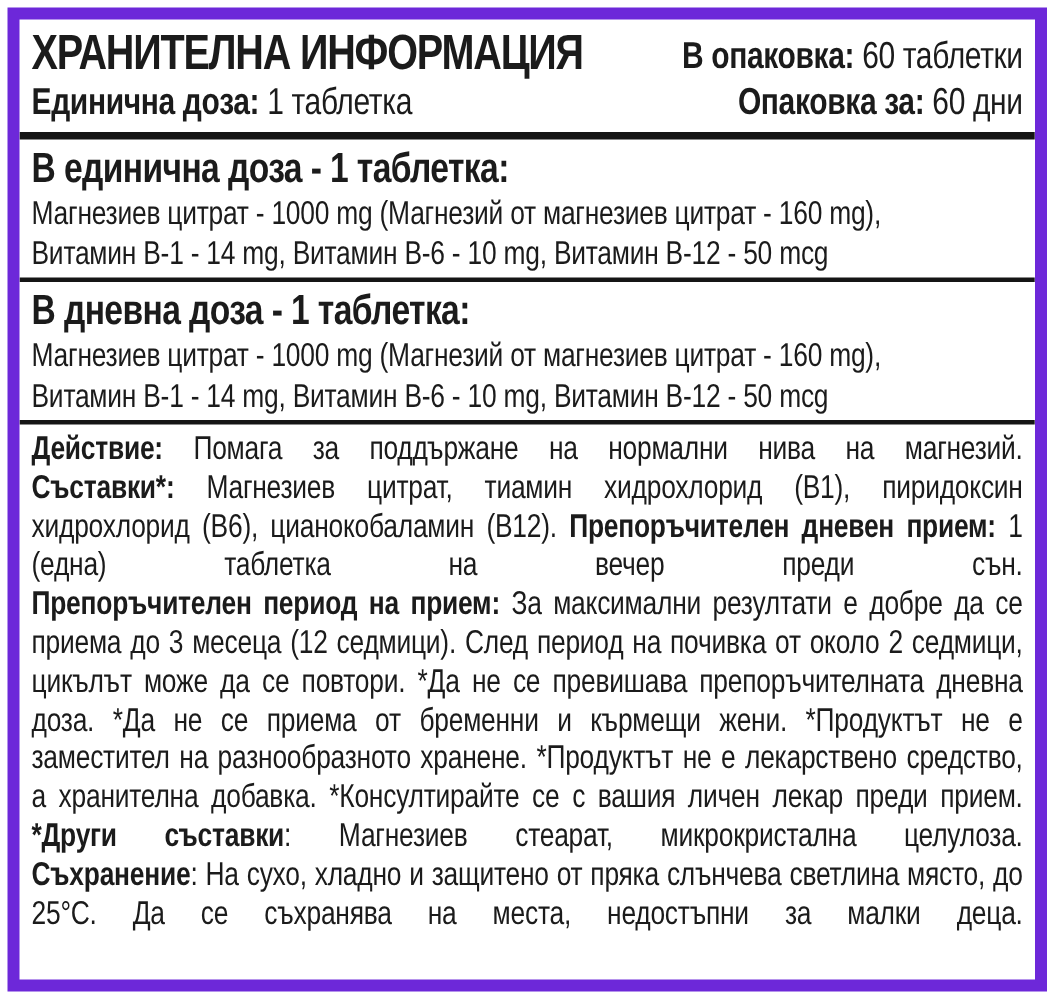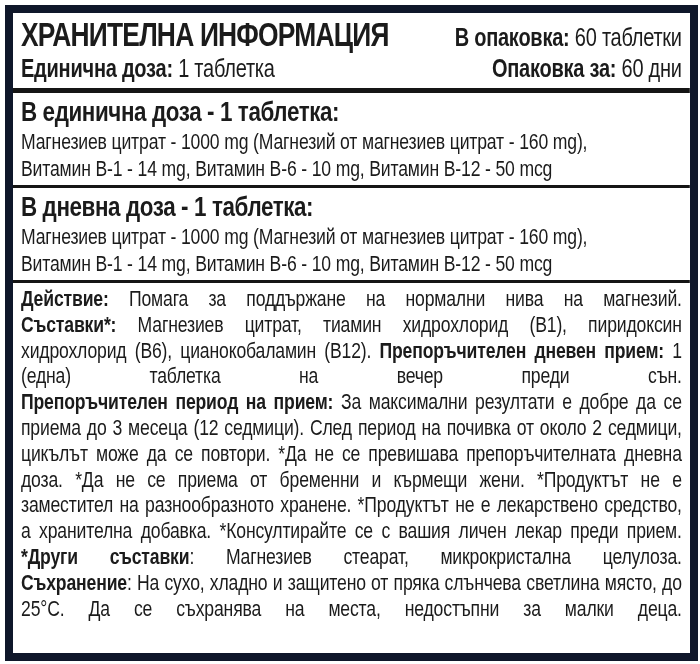--- a/index.html
+++ b/index.html
@@ -12,21 +12,21 @@
     color: #1b1b1b;
     overflow: hidden;
   }
   .label-frame {
     position: absolute;
     left: 5px;
     top: 5px;
     width: 693px;
     height: 656px;
     box-sizing: border-box;
-    border: 8px solid #0f172a;
+    border: 8px solid #6d28d9;
     background: #ffffff;
     overflow: hidden;
   }
   
   .squeeze {
     width: 846px;
     transform: scaleX(0.8);
     transform-origin: 0 0;
     box-sizing: border-box;
     padding-top: 4px;

